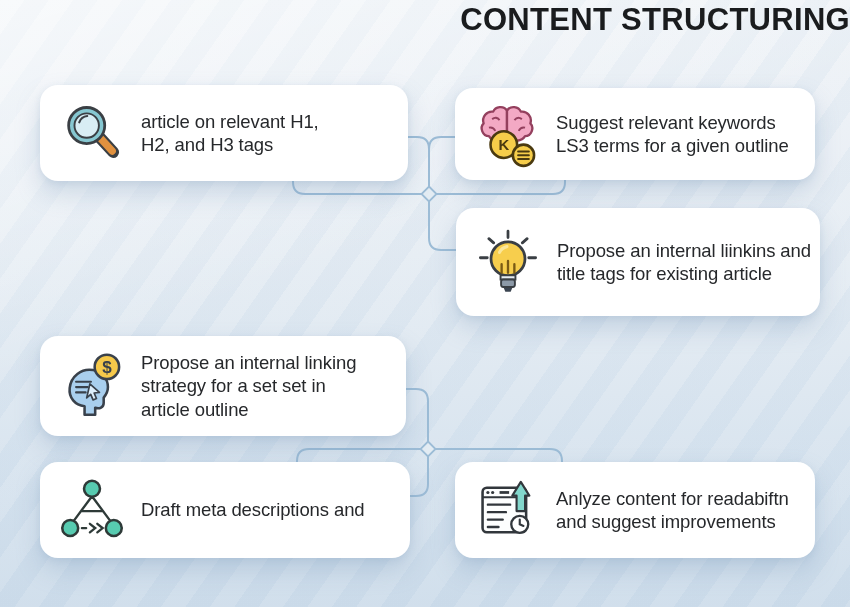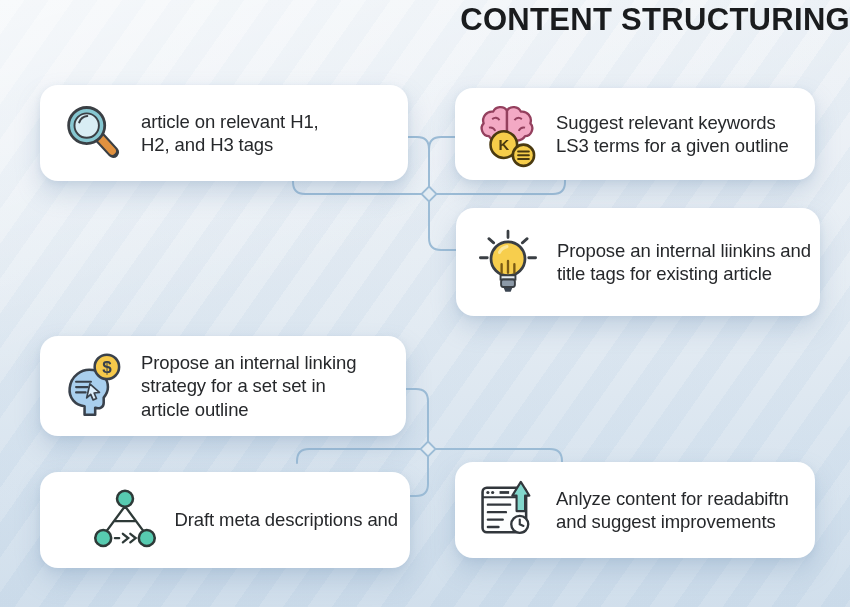--- a/index.html
+++ b/index.html
@@ -22,21 +22,21 @@
     display:flex;align-items:center;gap:15px;padding:0 12px 0 18px;box-sizing:border-box;
   }
   .icon{flex:none;width:68px;height:68px;display:block;}
   .icon svg{width:100%;height:100%;display:block;}
   .txt{font-size:18.5px;line-height:1.27;color:var(--card-text,#26282b);letter-spacing:-.1px;}
   .txt div{white-space:nowrap;}
   #card-tl{left:40px;top:85px;width:368px;height:96px;}
   #card-tr{left:455px;top:88px;width:360px;height:92px;}
   #card-mr{left:456px;top:208px;width:364px;height:108px;}
   #card-ml{left:40px;top:336px;width:366px;height:100px;}
-  #card-bl{left:40px;top:472px;width:370px;height:96px;justify-content:flex-end;}
+  #card-bl{left:40px;top:462px;width:370px;height:96px;}
   #card-br{left:455px;top:462px;width:360px;height:96px;}
   #connectors{position:absolute;left:0;top:0;pointer-events:none;}
   .connector{fill:none;stroke:var(--connector,#9cbcd6);stroke-width:2;stroke-linecap:round;}
   .diamond{fill:#e3ecf3;stroke:var(--connector,#9cbcd6);stroke-width:1.8;}
 </style>
 </head>
 <body>
 
 <div id="stage">
 

